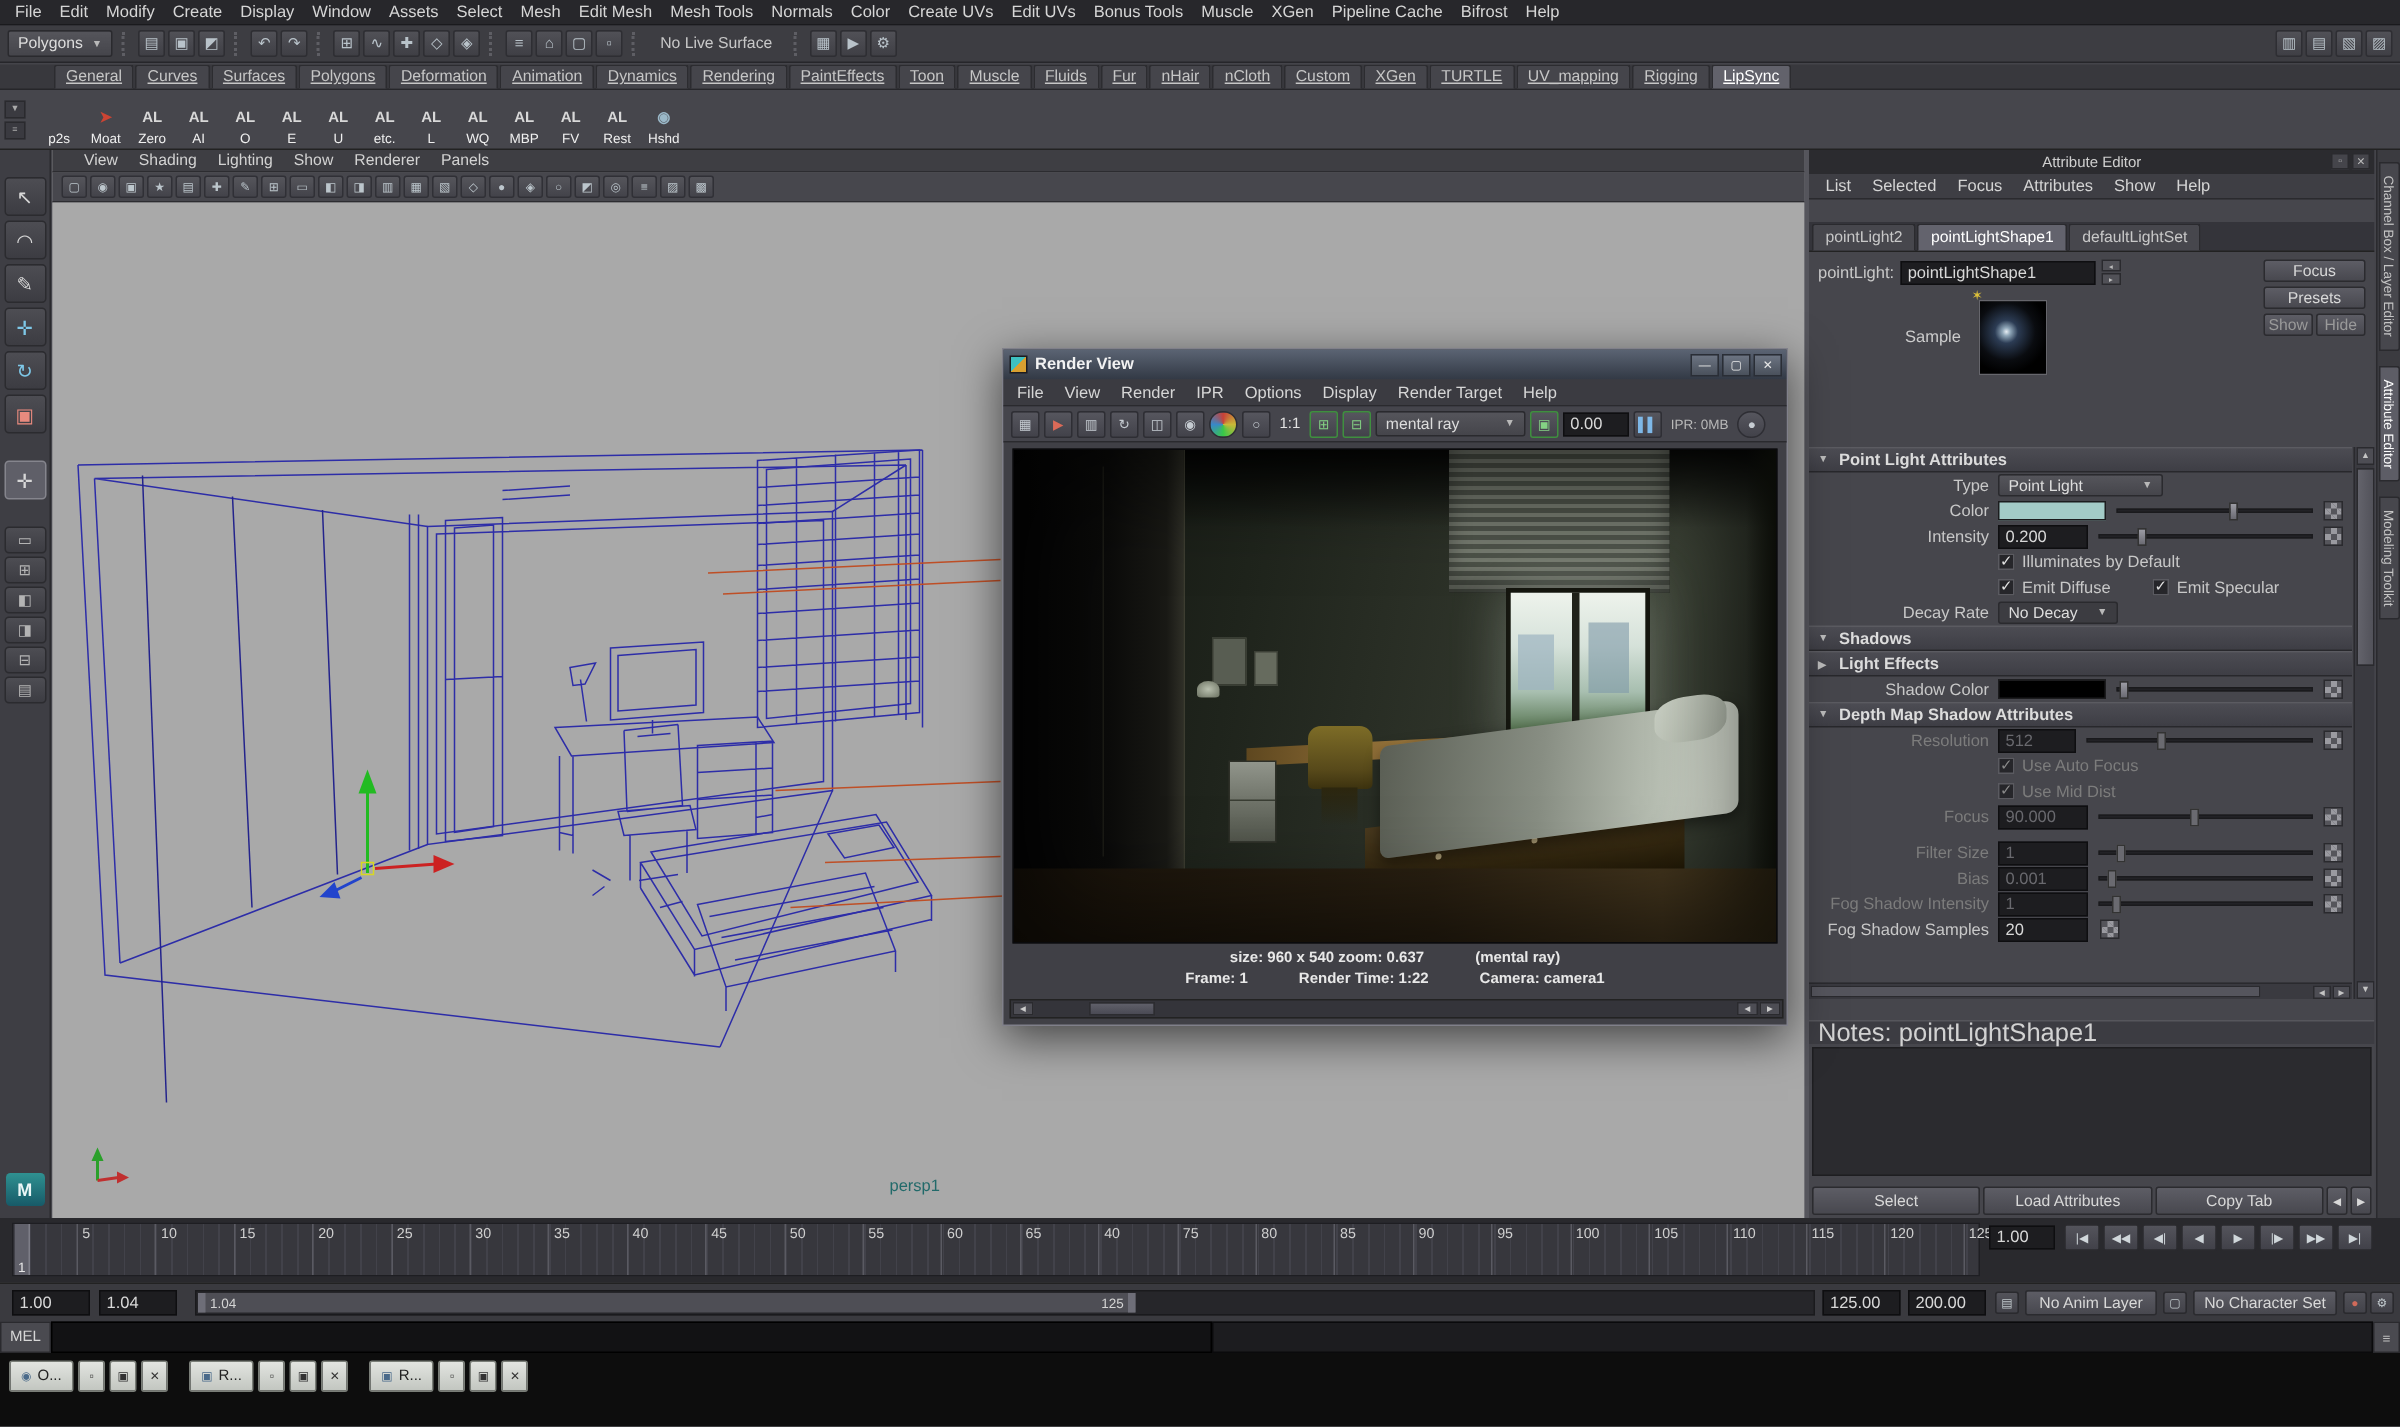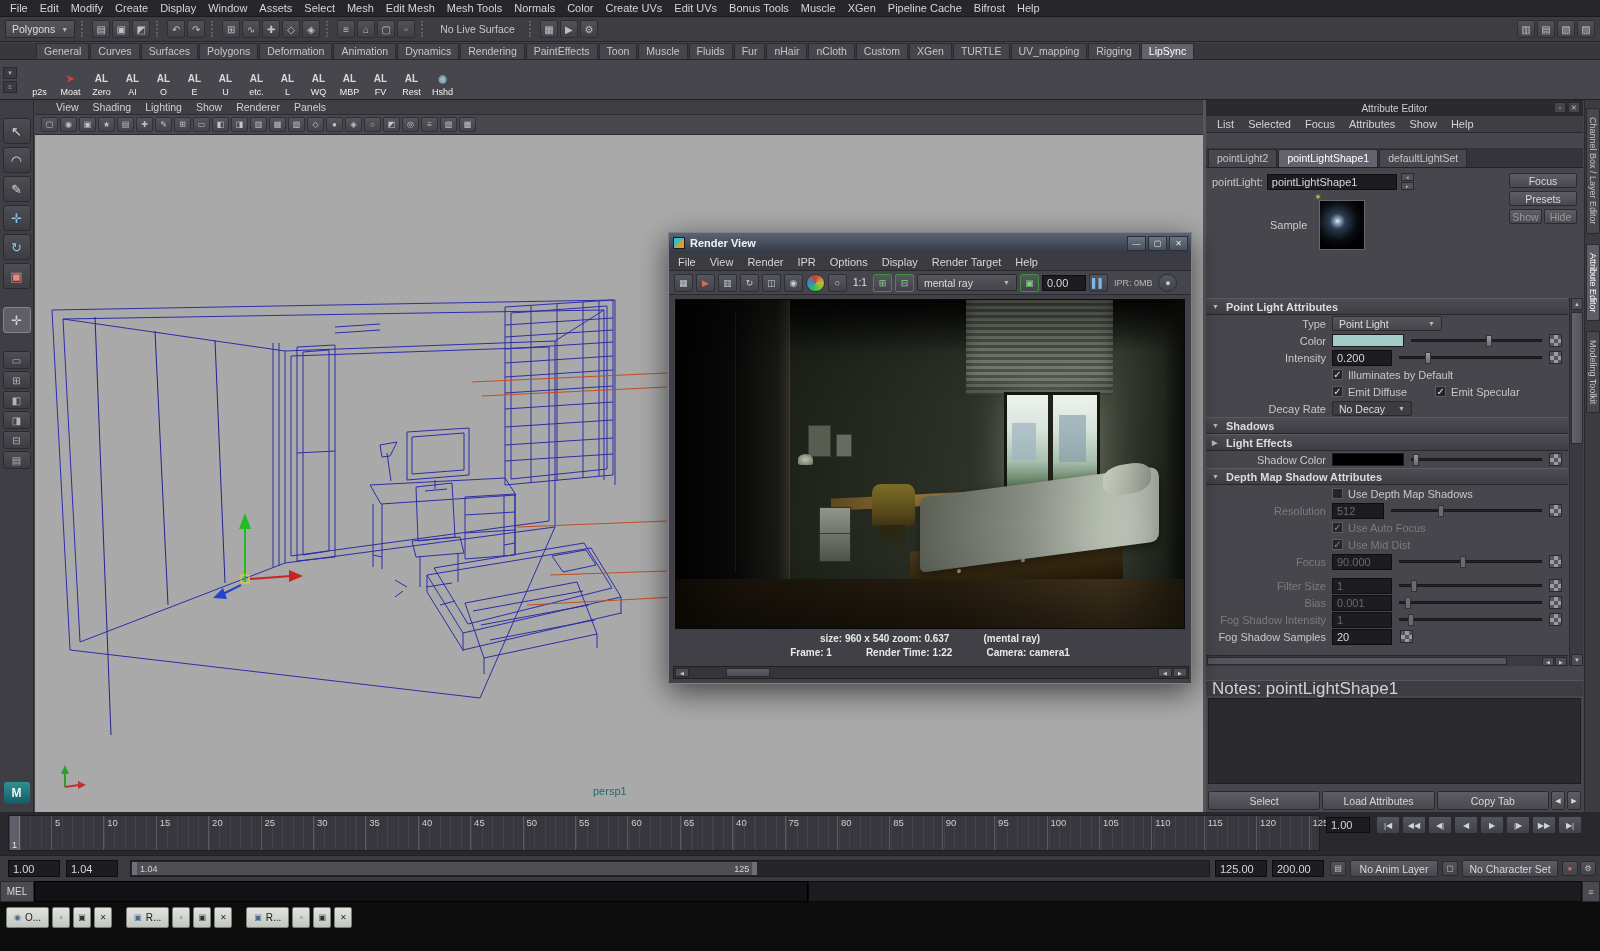--- a/index.html
+++ b/index.html
@@ -12,21 +12,21 @@
 .statusline{position:absolute;left:0;top:17px;width:100%;height:25px;background:#3d3d42;border-bottom:1px solid #26262a;display:flex;align-items:center;gap:2px;padding:0 5px;}
 .dropdown{background:linear-gradient(#55555b,#45454b);border:1px solid #2a2a2e;height:18px;display:inline-flex;align-items:center;padding:0 6px;gap:6px;border-radius:2px;color:#ddd;font-size:10.5px;white-space:nowrap;}
 .dd-arrow{font-size:7px;color:#b8b8b8;}
 .grip{width:5px;height:16px;border-left:2px dotted #5e5e64;margin:0 4px;}
 .icon-group{display:flex;gap:2px;}
 .icon16{width:18px;height:18px;background:linear-gradient(#515157,#3f3f45);border:1px solid #2e2e33;border-radius:2px;display:inline-flex;align-items:center;justify-content:center;font-size:10px;color:#b9c3ca;}
 .sl-text{color:#c8c8c8;padding:0 8px;font-size:10.5px;white-space:nowrap;}
 .flexspace{flex:1;}
 
 .shelftabs{position:absolute;left:0;top:43px;width:100%;height:17px;background:#38383d;display:flex;align-items:flex-end;padding-left:36px;border-bottom:1px solid #26262a;}
-.shelftabs .tab{padding:1px 7px 2px;font-size:10.5px;color:#c6c6c6;background:#45454b;border:1px solid #2c2c30;border-bottom:none;margin-right:1px;border-radius:2px 2px 0 0;white-space:nowrap;}
+.shelftabs .tab{padding:1px 7px 2px;font-size:10.5px;color:#c6c6c6;background:#45454b;border:1px solid #2c2c30;border-bottom:none;margin-right:1px;border-radius:2px 2px 0 0;white-space:nowrap;text-decoration:underline;}
 .shelftabs .tab.active{background:#62626b;color:#fff;}
 .shelf{position:absolute;left:0;top:60px;width:100%;height:40px;background:#46464c;border-bottom:1px solid #222;display:flex;align-items:stretch;padding-left:3px;}
 .shelf-menu{display:flex;flex-direction:column;justify-content:center;gap:2px;margin-right:7px;}
 .shelf-menu .sm{width:14px;height:12px;background:#3a3a40;border:1px solid #2a2a2e;font-size:6px;display:flex;align-items:center;justify-content:center;color:#aaa;}
 .shelf-row{display:flex;}
 .shelf-item{width:31px;display:flex;flex-direction:column;align-items:center;justify-content:flex-end;padding-bottom:2px;color:#d8d8d8;}
 .shelf-item .glyph{font-size:10px;height:17px;line-height:17px;font-weight:bold;}
 .shelf-item .lbl{font-size:9px;color:#f0f0f0;}
 
 .toolbox{position:absolute;left:0;top:100px;width:34px;height:712px;background:#3e3e44;border-right:1px solid #2a2a2e;display:flex;flex-direction:column;align-items:center;padding-top:18px;gap:3px;}
@@ -628,25 +628,20 @@
           <span class="swatch" style="background: rgb(0, 0, 0);"></span>
           <span class="slider" style="display:block;">
               <span class="sl-handle" style="left: calc(3% - 3px);"></span>
             </span>
           <span class="checker"></span>
         </div>
         <div class="section">
             <span class="arr">▼</span>
             <span>Depth Map Shadow Attributes</span>
           </div>
-        <div class="row">
-          <span class="cb-indent"></span>
-          <span class="checkbox"></span>
-          <span class="cb-label">Use Depth Map Shadows</span>
-        </div>
         <div class="row disabled">
           <span class="rlabel">Resolution</span>
           <span class="field" style="width:52px;">512</span>
           <span class="slider" style="display:block;">
               <span class="sl-handle" style="left: calc(33% - 3px);"></span>
             </span>
           <span class="checker"></span>
         </div>
         <div class="row disabled">
           <span class="cb-indent"></span>

